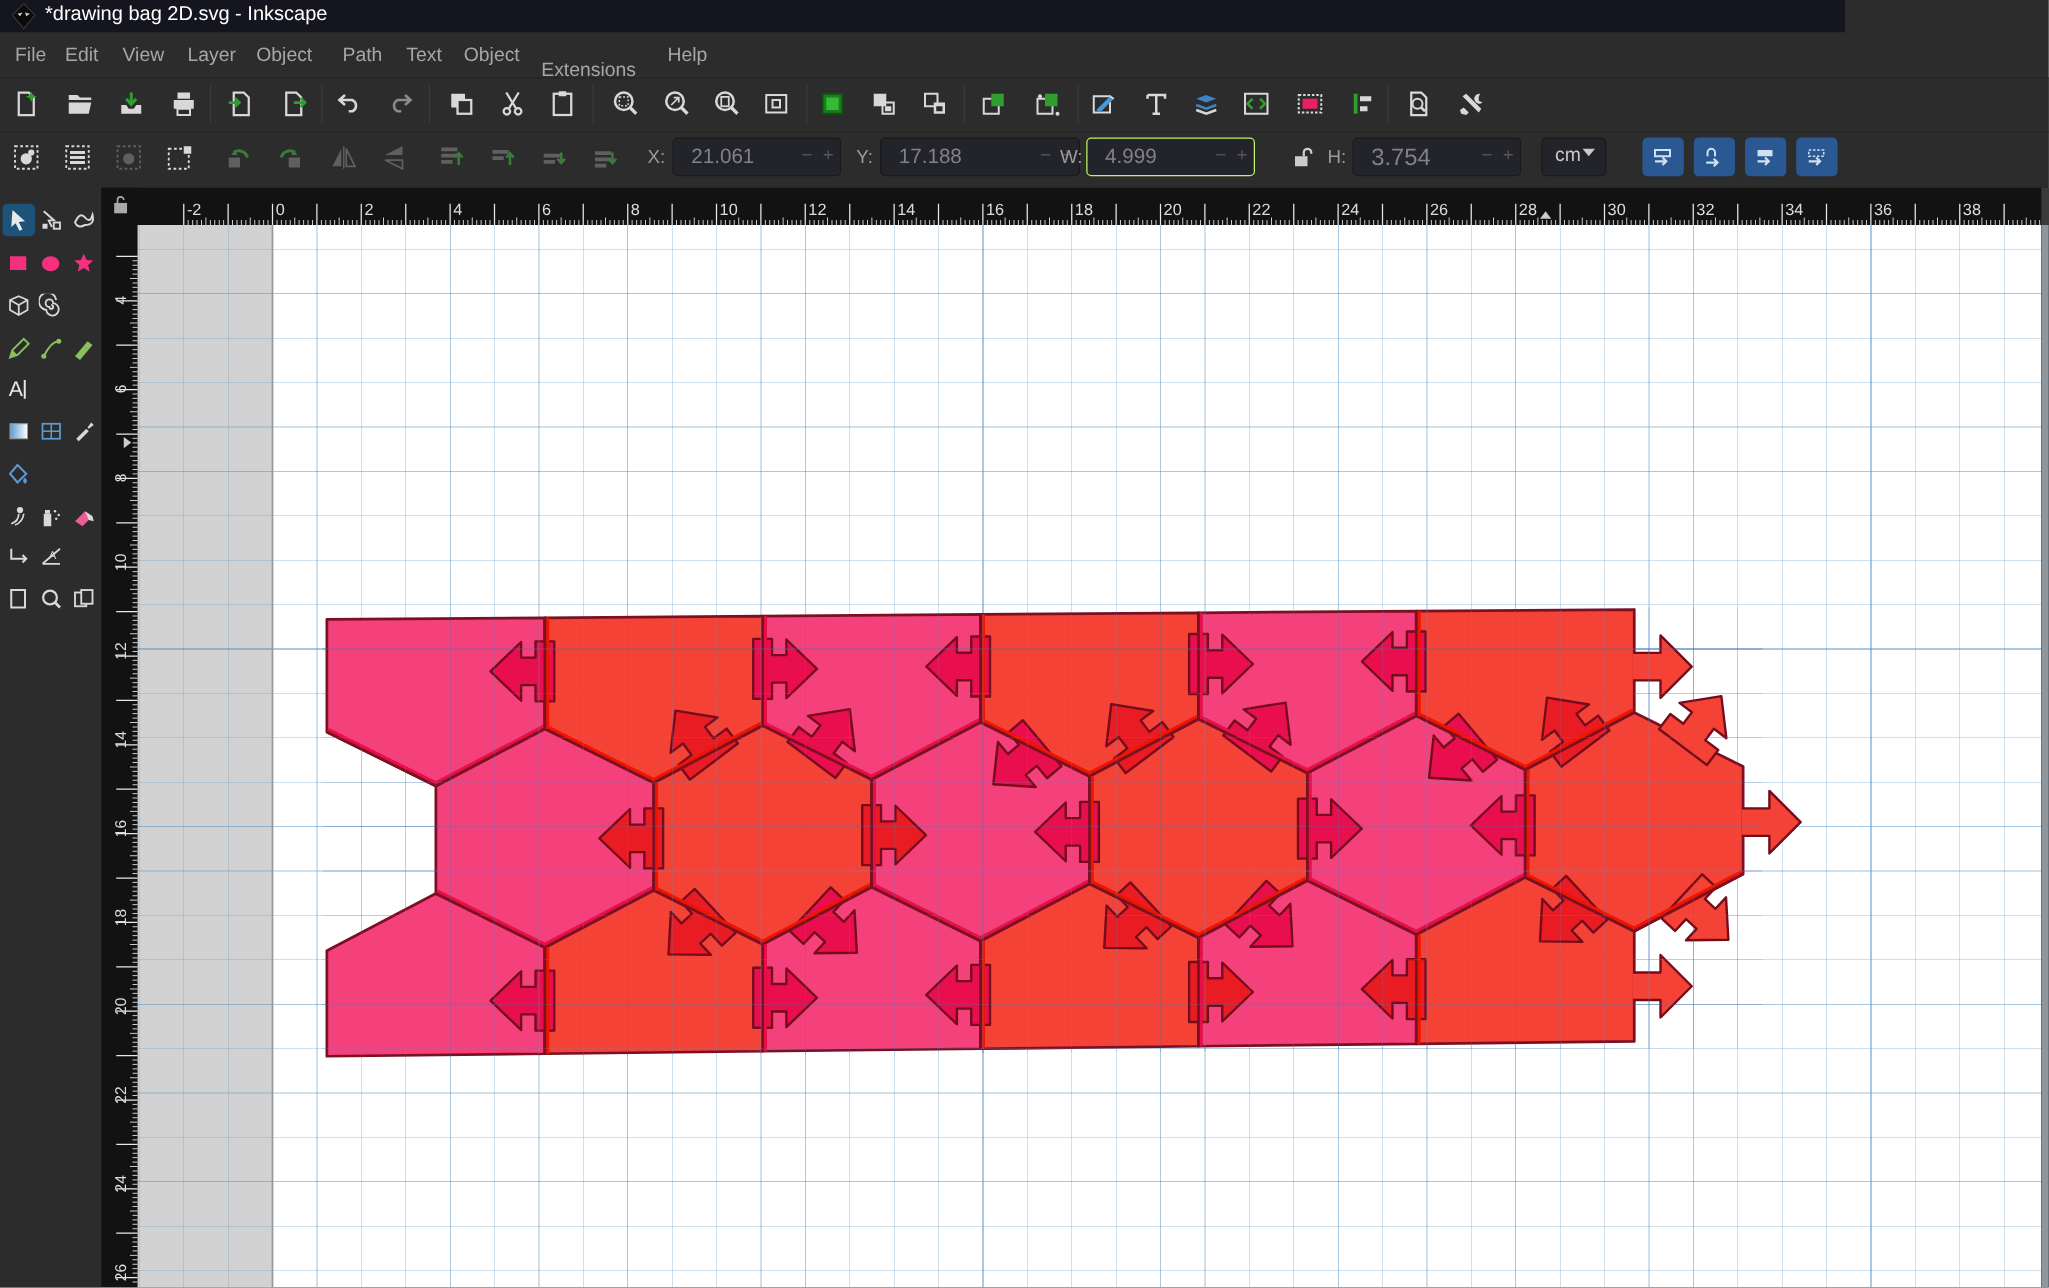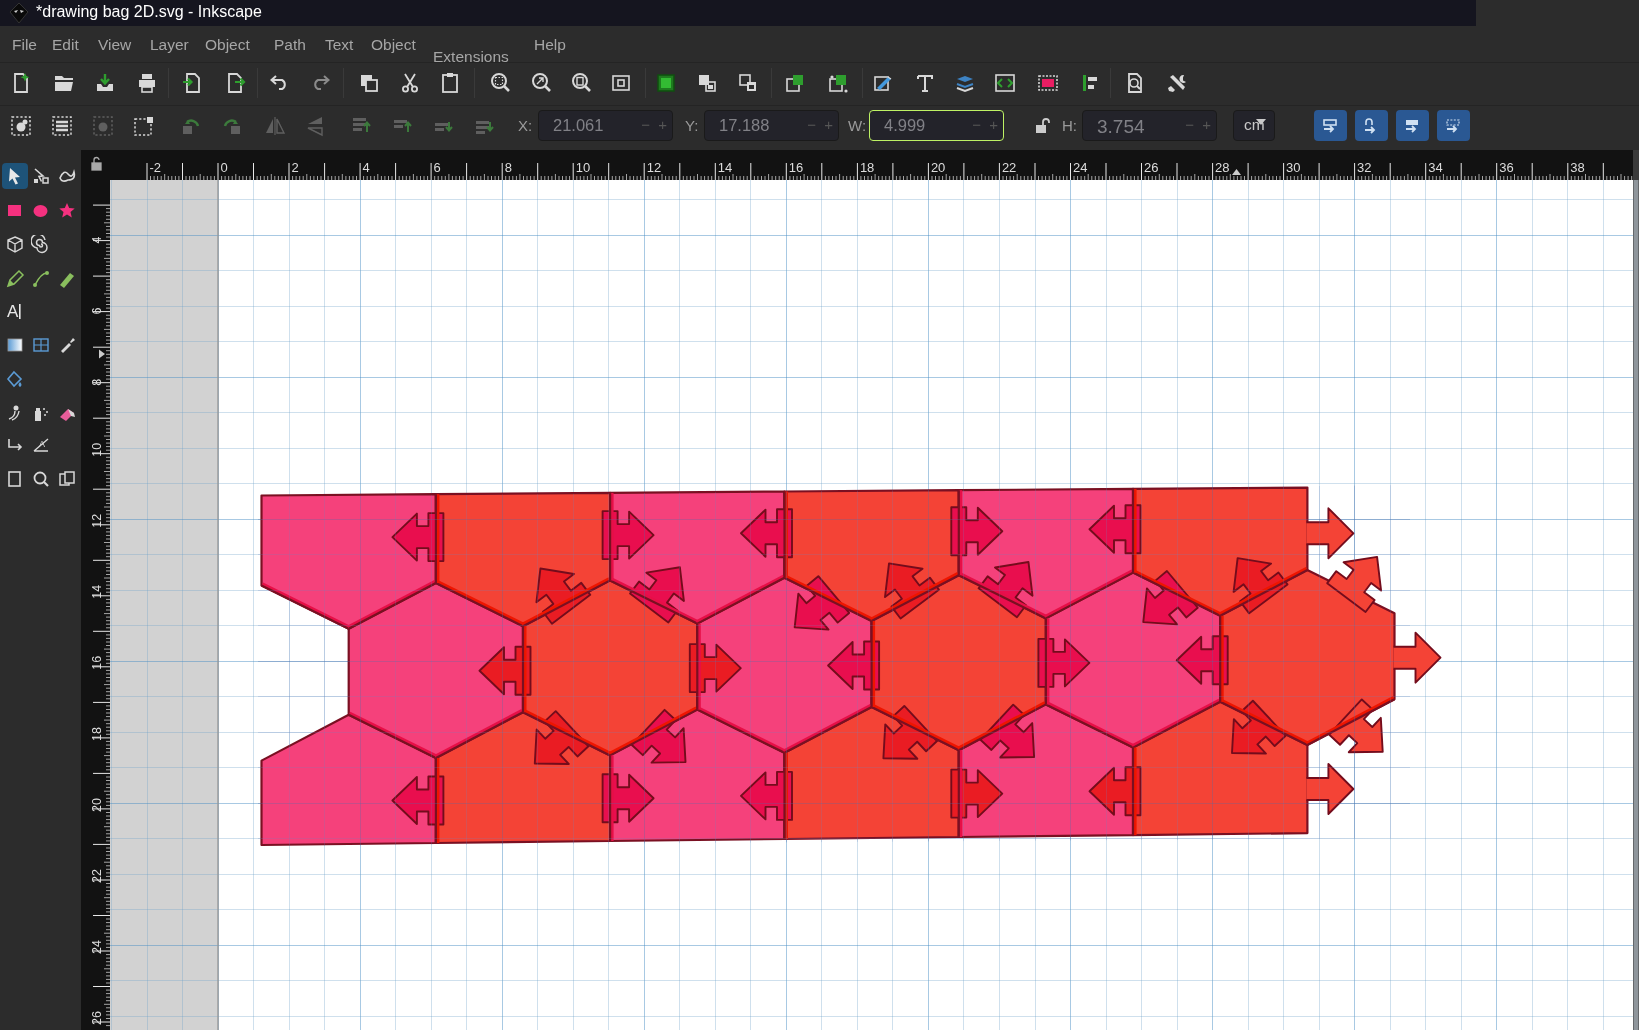--- a/index.html
+++ b/index.html
@@ -222,42 +222,42 @@
     </g>
     <path d="M 18 8 v 9 M 15 13 l 3 3.5 l 3 -3.5" fill="none" stroke="#3c7a3c" stroke-width="2"></path>
   </svg>
 <div style="position:absolute;left:518px;top:117px;font-size:15px;color:#9a9a9a">X:</div>
 <div style="position:absolute;left:538px;top:110px;width:135px;height:31px;background:#23232a;border:1px solid #1a1a1a;border-radius:4px">
     <div style="position:absolute;left:14px;top:5px;font-size:16.5px;color:#818187">21.061</div>
     <div style="position:absolute;right:22px;top:5px;font-size:15px;color:#565656">−</div>
     <div style="position:absolute;right:5px;top:5px;font-size:15px;color:#565656">+</div>
   </div>
 <div style="position:absolute;left:685px;top:117px;font-size:15px;color:#9a9a9a">Y:</div>
-<div style="position:absolute;left:704px;top:110px;width:135px;height:31px;background:#23232a;border:1px solid #1a1a1a;border-radius:4px">
+<div style="position:absolute;left:704px;top:110px;width:160px;height:31px;background:#23232a;border:1px solid #1a1a1a;border-radius:4px">
     <div style="position:absolute;left:14px;top:5px;font-size:16.5px;color:#818187">17.188</div>
     <div style="position:absolute;right:22px;top:5px;font-size:15px;color:#565656">−</div>
     <div style="position:absolute;right:5px;top:5px;font-size:15px;color:#565656">+</div>
   </div>
 <div style="position:absolute;left:848px;top:117px;font-size:15px;color:#9a9a9a">W:</div>
 <div style="position:absolute;left:869px;top:110px;width:135px;height:31px;background:#23232a;border:1px solid #bef264;border-radius:4px">
     <div style="position:absolute;left:14px;top:5px;font-size:16.5px;color:#818187">4.999</div>
     <div style="position:absolute;right:22px;top:5px;font-size:15px;color:#565656">−</div>
     <div style="position:absolute;right:5px;top:5px;font-size:15px;color:#565656">+</div>
   </div>
 <div style="position:absolute;left:1062px;top:117px;font-size:15px;color:#9a9a9a">H:</div>
 <div style="position:absolute;left:1082px;top:110px;width:135px;height:31px;background:#23232a;border:1px solid #1a1a1a;border-radius:4px">
     <div style="position:absolute;left:14px;top:5px;font-size:19px;color:#818187">3.754</div>
     <div style="position:absolute;right:22px;top:5px;font-size:15px;color:#565656">−</div>
     <div style="position:absolute;right:5px;top:5px;font-size:15px;color:#565656">+</div>
   </div>
 <svg width="22" height="22" viewBox="0 0 22 22" style="position:absolute;left:1030px;top:115px">
     <rect x="6" y="10" width="10" height="8" fill="#cccccc"></rect>
     <path d="M 13 10 v -3 a 3 3 0 0 1 6 0 v 1" fill="none" stroke="#cccccc" stroke-width="1.8"></path>
   </svg>
-<div style="position:absolute;left:1233px;top:110px;width:42px;height:31px;background:#23232a;border:1px solid #1a1a1a;border-radius:4px">
+<div style="position:absolute;left:1233px;top:110px;width:52px;height:31px;background:#23232a;border:1px solid #1a1a1a;border-radius:4px">
     <div style="position:absolute;left:10px;top:5px;font-size:15.5px;color:#c9c9c9">cm</div>
     <div style="position:absolute;right:8px;top:8px;width:0;height:0;border-left:5px solid transparent;border-right:5px solid transparent;border-top:6px solid #c9c9c9"></div>
   </div>
 <div style="position:absolute;left:1314px;top:110px;width:33px;height:31px;background:#2a5893;border-radius:4px"></div>
 <svg width="20" height="20" viewBox="0 0 20 20" style="position:absolute;left:1320px;top:115px">
     <path d="M 4 14 h 9 M 10 11 l 3 3 l -3 3" stroke="#cfe0f2" stroke-width="1.8" fill="none"></path>
     <rect x="4" y="5" width="12" height="5" fill="none" stroke="#cfe0f2" stroke-width="1.6"></rect>
   </svg>
 <div style="position:absolute;left:1355px;top:110px;width:33px;height:31px;background:#2a5893;border-radius:4px"></div>
 <svg width="20" height="20" viewBox="0 0 20 20" style="position:absolute;left:1361px;top:115px">

